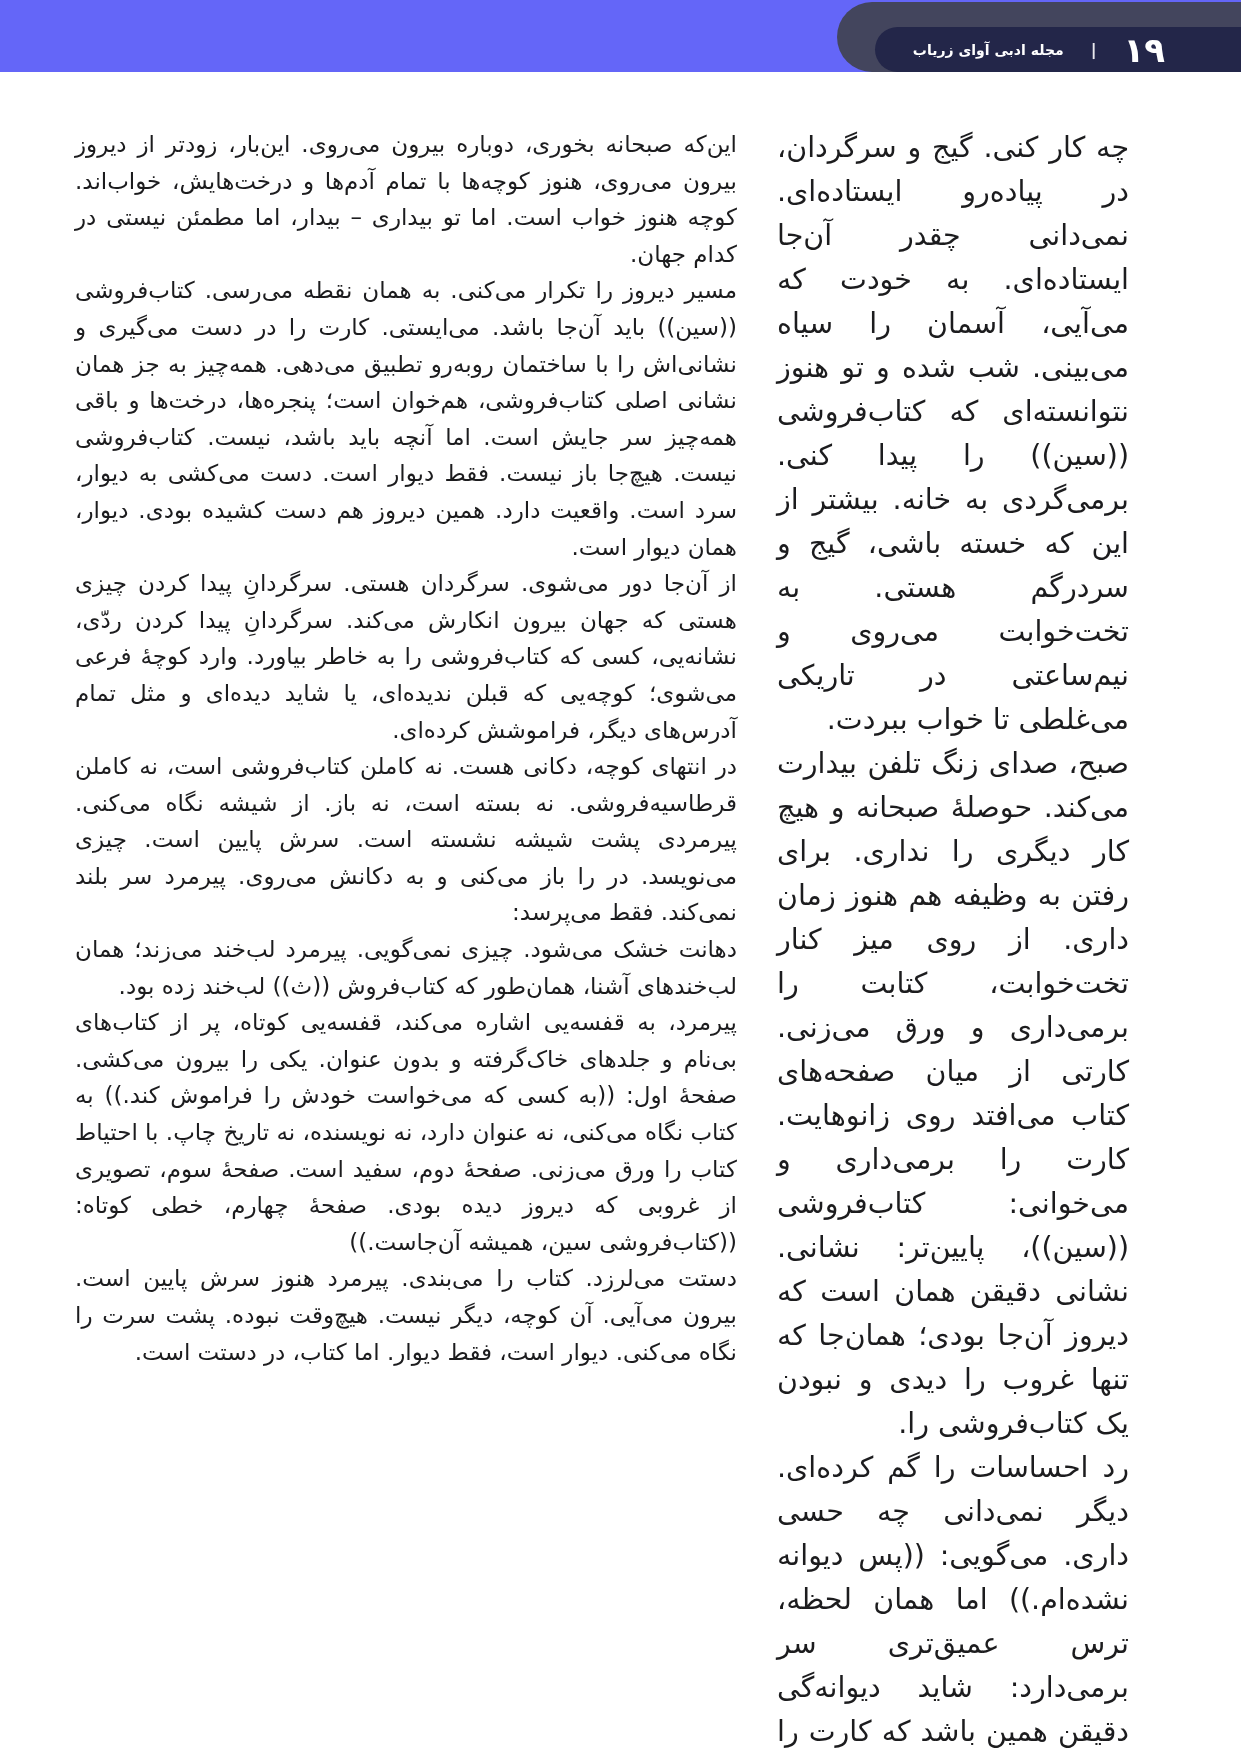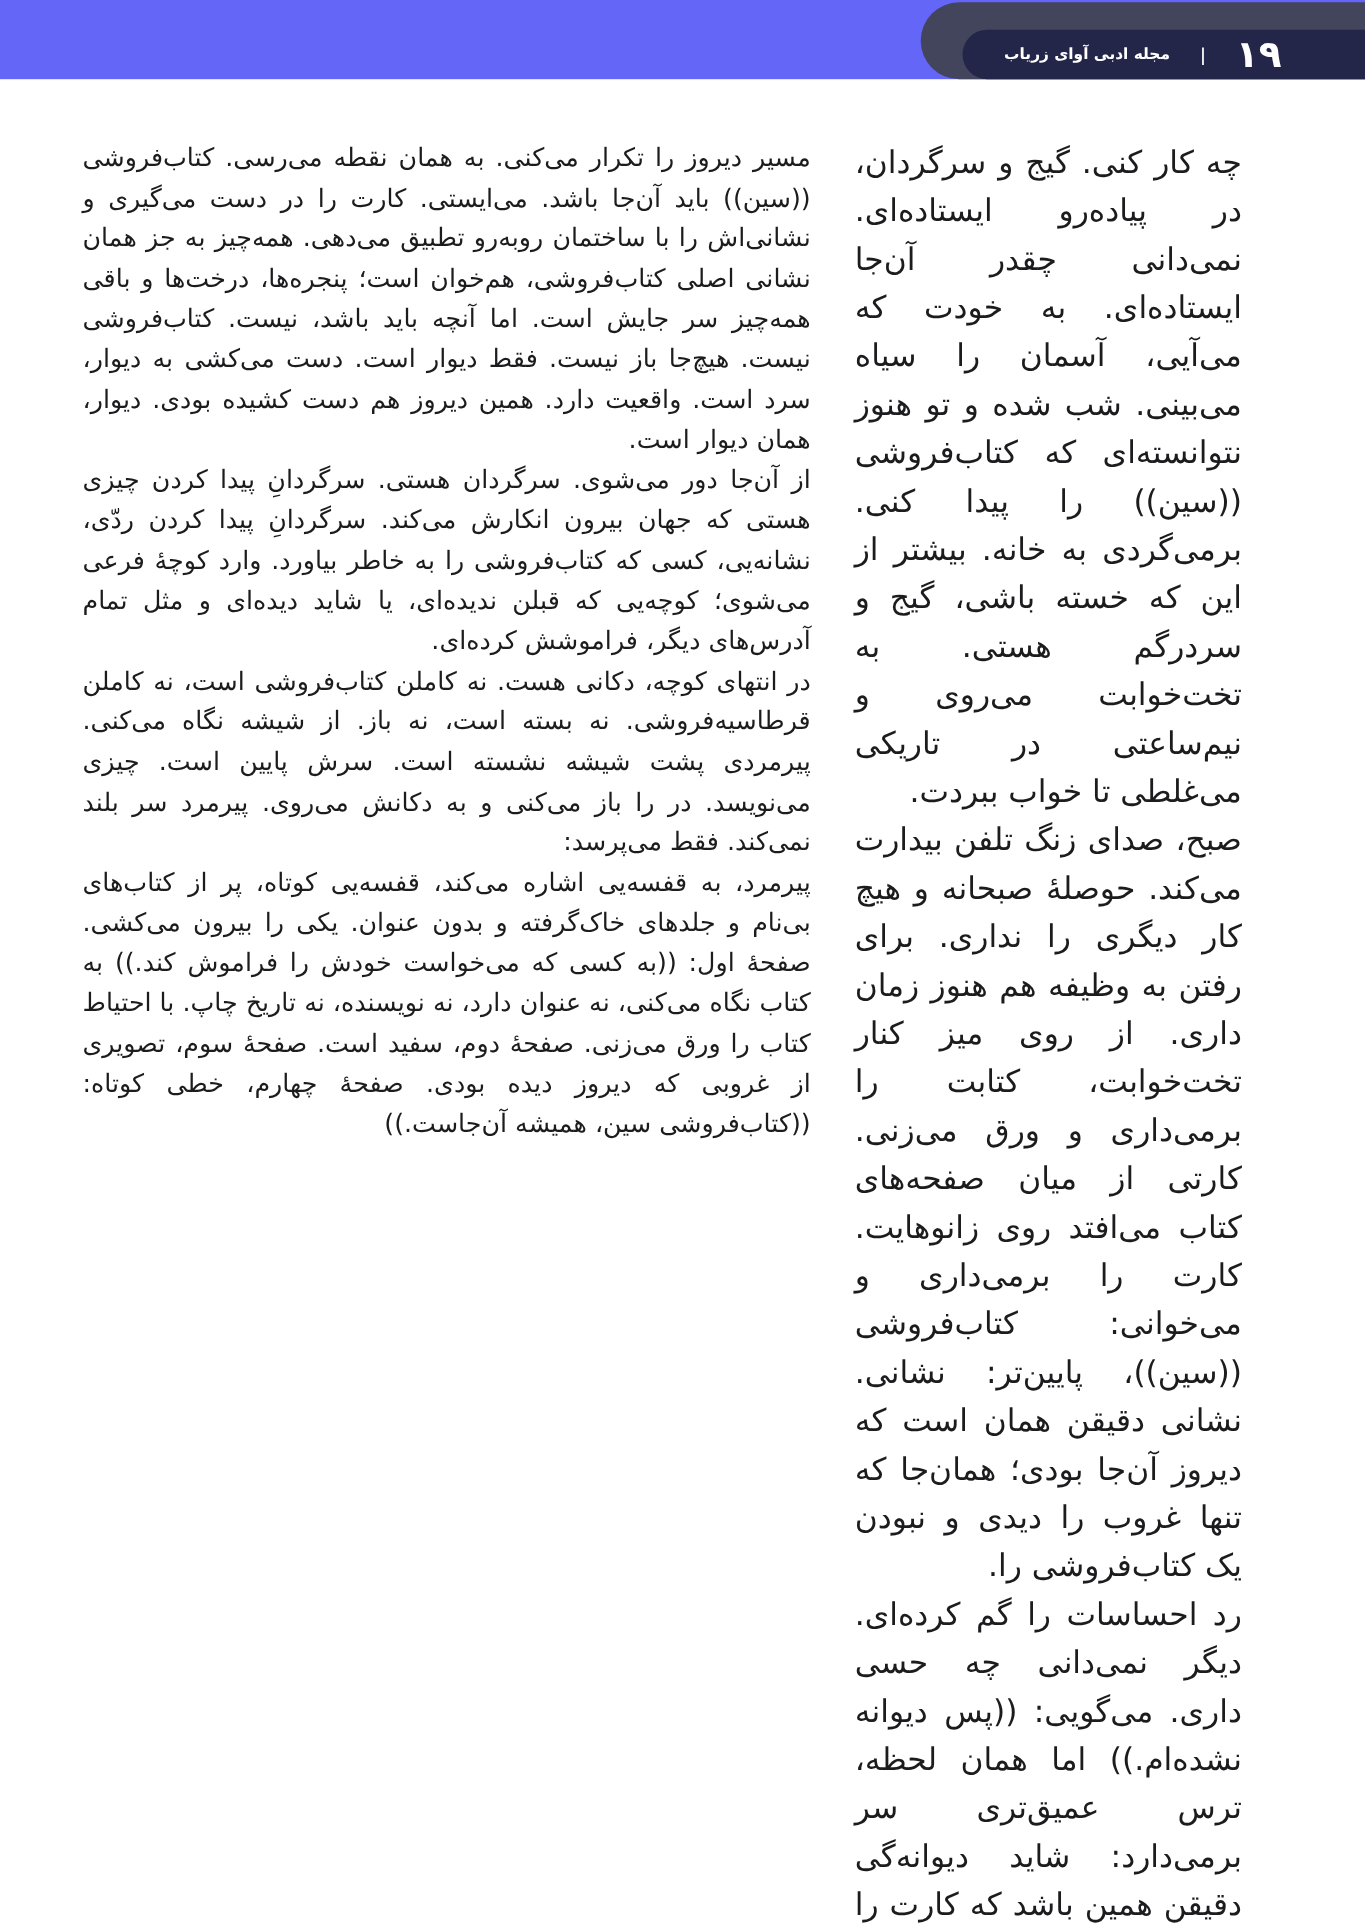--- a/index.html
+++ b/index.html
@@ -108,21 +108,24 @@
   <main class="content">
 
     <section class="col col-lead">
       <p>چه کار کنی. گیج و سرگردان، در پیاده‌رو ایستاده‌ای. نمی‌دانی چقدر آن‌جا ایستاده‌ای. به خودت که می‌آیی، آسمان را سیاه می‌بینی. شب شده و تو هنوز نتوانسته‌ای که کتاب‌فروشی ((سین)) را پیدا کنی. برمی‌گردی به خانه. بیشتر از این که خسته باشی، گیج و سردرگم هستی. به تخت‌خوابت می‌روی و نیم‌ساعتی در تاریکی می‌غلطی تا خواب ببردت.</p>
       <p>صبح، صدای زنگ تلفن بیدارت می‌کند. حوصلهٔ صبحانه و هیچ کار دیگری را نداری. برای رفتن به وظیفه هم هنوز زمان داری. از روی میز کنار تخت‌خوابت، کتابت را برمی‌داری و ورق می‌زنی. کارتی از میان صفحه‌های کتاب می‌افتد روی زانوهایت. کارت را برمی‌داری و می‌خوانی: کتاب‌فروشی ((سین))، پایین‌تر: نشانی. نشانی دقیقن همان است که دیروز آن‌جا بودی؛ همان‌جا که تنها غروب را دیدی و نبودن یک کتاب‌فروشی را.</p>
       <p>رد احساسات را گم کرده‌ای. دیگر نمی‌دانی چه حسی داری. می‌گویی: ((پس دیوانه نشده‌ام.)) اما همان لحظه، ترس عمیق‌تری سر برمی‌دارد: شاید دیوانه‌گی دقیقن همین باشد که کارت را همان‌جا بگذاری و بعد فراموشش کنی. بعد، دوباره بیابی‌اش و خیال کنی که دلیل قانع‌کننده‌یی است.</p>
 
     </section>
 
     <section class="col col-body">
+      <p>این‌که صبحانه بخوری، دوباره بیرون می‌روی. این‌بار، زودتر از دیروز بیرون می‌روی، هنوز کوچه‌ها با تمام آدم‌ها و درخت‌هایش، خواب‌اند. کوچه هنوز خواب است. اما تو بیداری – بیدار، اما مطمئن نیستی در کدام جهان.</p>
       <p>مسیر دیروز را تکرار می‌کنی. به همان نقطه می‌رسی. کتاب‌فروشی ((سین)) باید آن‌جا باشد. می‌ایستی. کارت را در دست می‌گیری و نشانی‌اش را با ساختمان روبه‌رو تطبیق می‌دهی. همه‌چیز به جز همان نشانی اصلی کتاب‌فروشی، هم‌خوان است؛ پنجره‌ها، درخت‌ها و باقی همه‌چیز سر جایش است. اما آنچه باید باشد، نیست. کتاب‌فروشی نیست. هیچ‌جا باز نیست. فقط دیوار است. دست می‌کشی به دیوار، سرد است. واقعیت دارد. همین دیروز هم دست کشیده بودی. دیوار، همان دیوار است.</p>
       <p>از آن‌جا دور می‌شوی. سرگردان هستی. سرگردانِ پیدا کردن چیزی هستی که جهان بیرون انکارش می‌کند. سرگردانِ پیدا کردن ردّی، نشانه‌یی، کسی که کتاب‌فروشی را به خاطر بیاورد. وارد کوچهٔ فرعی می‌شوی؛ کوچه‌یی که قبلن ندیده‌ای، یا شاید دیده‌ای و مثل تمام آدرس‌های دیگر، فراموشش کرده‌ای.</p>
       <p>در انتهای کوچه، دکانی هست. نه کاملن کتاب‌فروشی است، نه کاملن قرطاسیه‌فروشی. نه بسته است، نه باز. از شیشه نگاه می‌کنی. پیرمردی پشت شیشه نشسته است. سرش پایین است. چیزی می‌نویسد. در را باز می‌کنی و به دکانش می‌روی. پیرمرد سر بلند نمی‌کند. فقط می‌پرسد:</p>
+      <p>دهانت خشک می‌شود. چیزی نمی‌گویی. پیرمرد لب‌خند می‌زند؛ همان لب‌خندهای آشنا، همان‌طور که کتاب‌فروش ((ث)) لب‌خند زده بود.</p>
       <p>پیرمرد، به قفسه‌یی اشاره می‌کند، قفسه‌یی کوتاه، پر از کتاب‌های بی‌نام و جلدهای خاک‌گرفته و بدون عنوان. یکی را بیرون می‌کشی. صفحهٔ اول: ((به کسی که می‌خواست خودش را فراموش کند.)) به کتاب نگاه می‌کنی، نه عنوان دارد، نه نویسنده، نه تاریخ چاپ. با احتیاط کتاب را ورق می‌زنی. صفحهٔ دوم، سفید است. صفحهٔ سوم، تصویری از غروبی که دیروز دیده بودی. صفحهٔ چهارم، خطی کوتاه: ((کتاب‌فروشی سین، همیشه آن‌جاست.))</p>
+      <p>دستت می‌لرزد. کتاب را می‌بندی. پیرمرد هنوز سرش پایین است. بیرون می‌آیی. آن کوچه، دیگر نیست. هیچ‌وقت نبوده. پشت سرت را نگاه می‌کنی. دیوار است، فقط دیوار. اما کتاب، در دستت است.</p>
     </section>
 
   </main>
 
 </div>
 
 </body></html>

